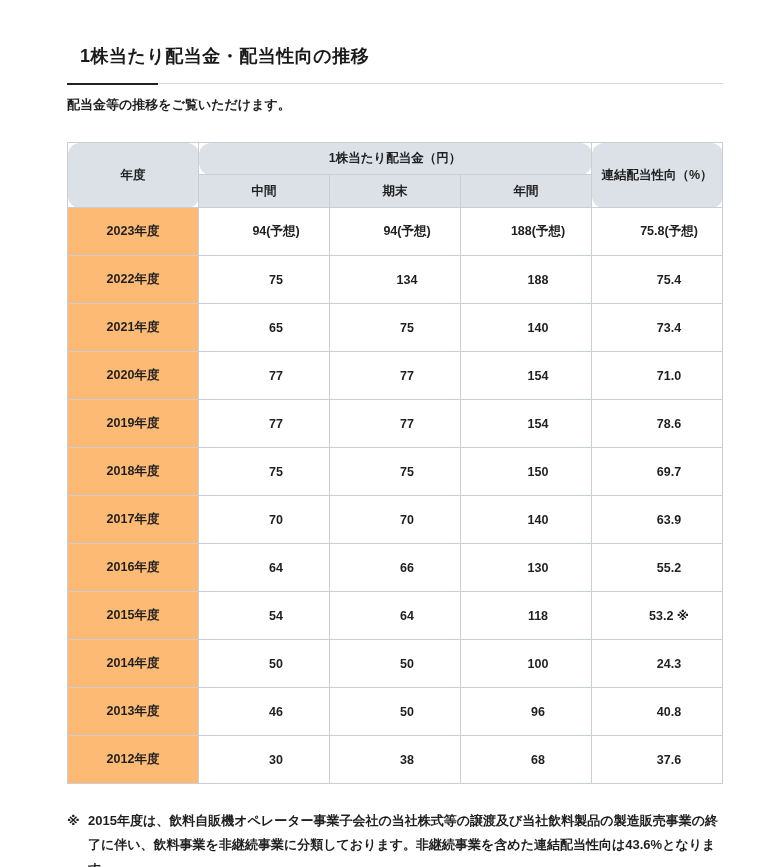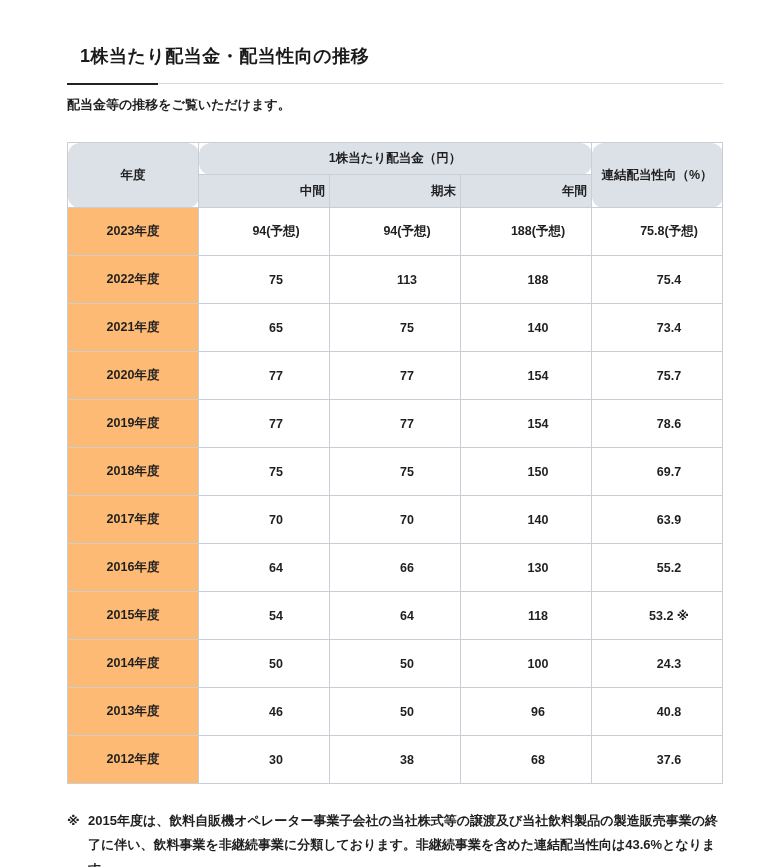--- a/index.html
+++ b/index.html
@@ -63,21 +63,21 @@
     text-align: center;
     vertical-align: middle;
     font-size: 12.5px;
     font-weight: 700;
     padding: 0 4px;
   }
   .dividend-table thead th {
     background: #dce1e8;
   }
   .dividend-table thead tr.group-row th { height: 32px; border-radius: 12px; }
-  .dividend-table thead tr.sub-row th { height: 33px; text-align: right; }
+  .dividend-table thead tr.sub-row th { height: 33px; }
   .dividend-table tbody tr { height: 48px; }
   .dividend-table tbody th {
     background: #fdba74;
     font-weight: 700;
   }
   .dividend-table tbody td {
     background: #ffffff;
     padding-left: 28px;
   }
   .footnote {
@@ -135,37 +135,37 @@
           <tr>
             <th>2023年度</th>
             <td>94(予想)</td>
             <td>94(予想)</td>
             <td>188(予想)</td>
             <td>75.8(予想)</td>
           </tr>
           <tr>
             <th>2022年度</th>
             <td>75</td>
-            <td>113</td>
+            <td>134</td>
             <td>188</td>
             <td>75.4</td>
           </tr>
           <tr>
             <th>2021年度</th>
             <td>65</td>
             <td>75</td>
             <td>140</td>
             <td>73.4</td>
           </tr>
           <tr>
             <th>2020年度</th>
             <td>77</td>
             <td>77</td>
             <td>154</td>
-            <td>75.7</td>
+            <td>71.0</td>
           </tr>
           <tr>
             <th>2019年度</th>
             <td>77</td>
             <td>77</td>
             <td>154</td>
             <td>78.6</td>
           </tr>
           <tr>
             <th>2018年度</th>

